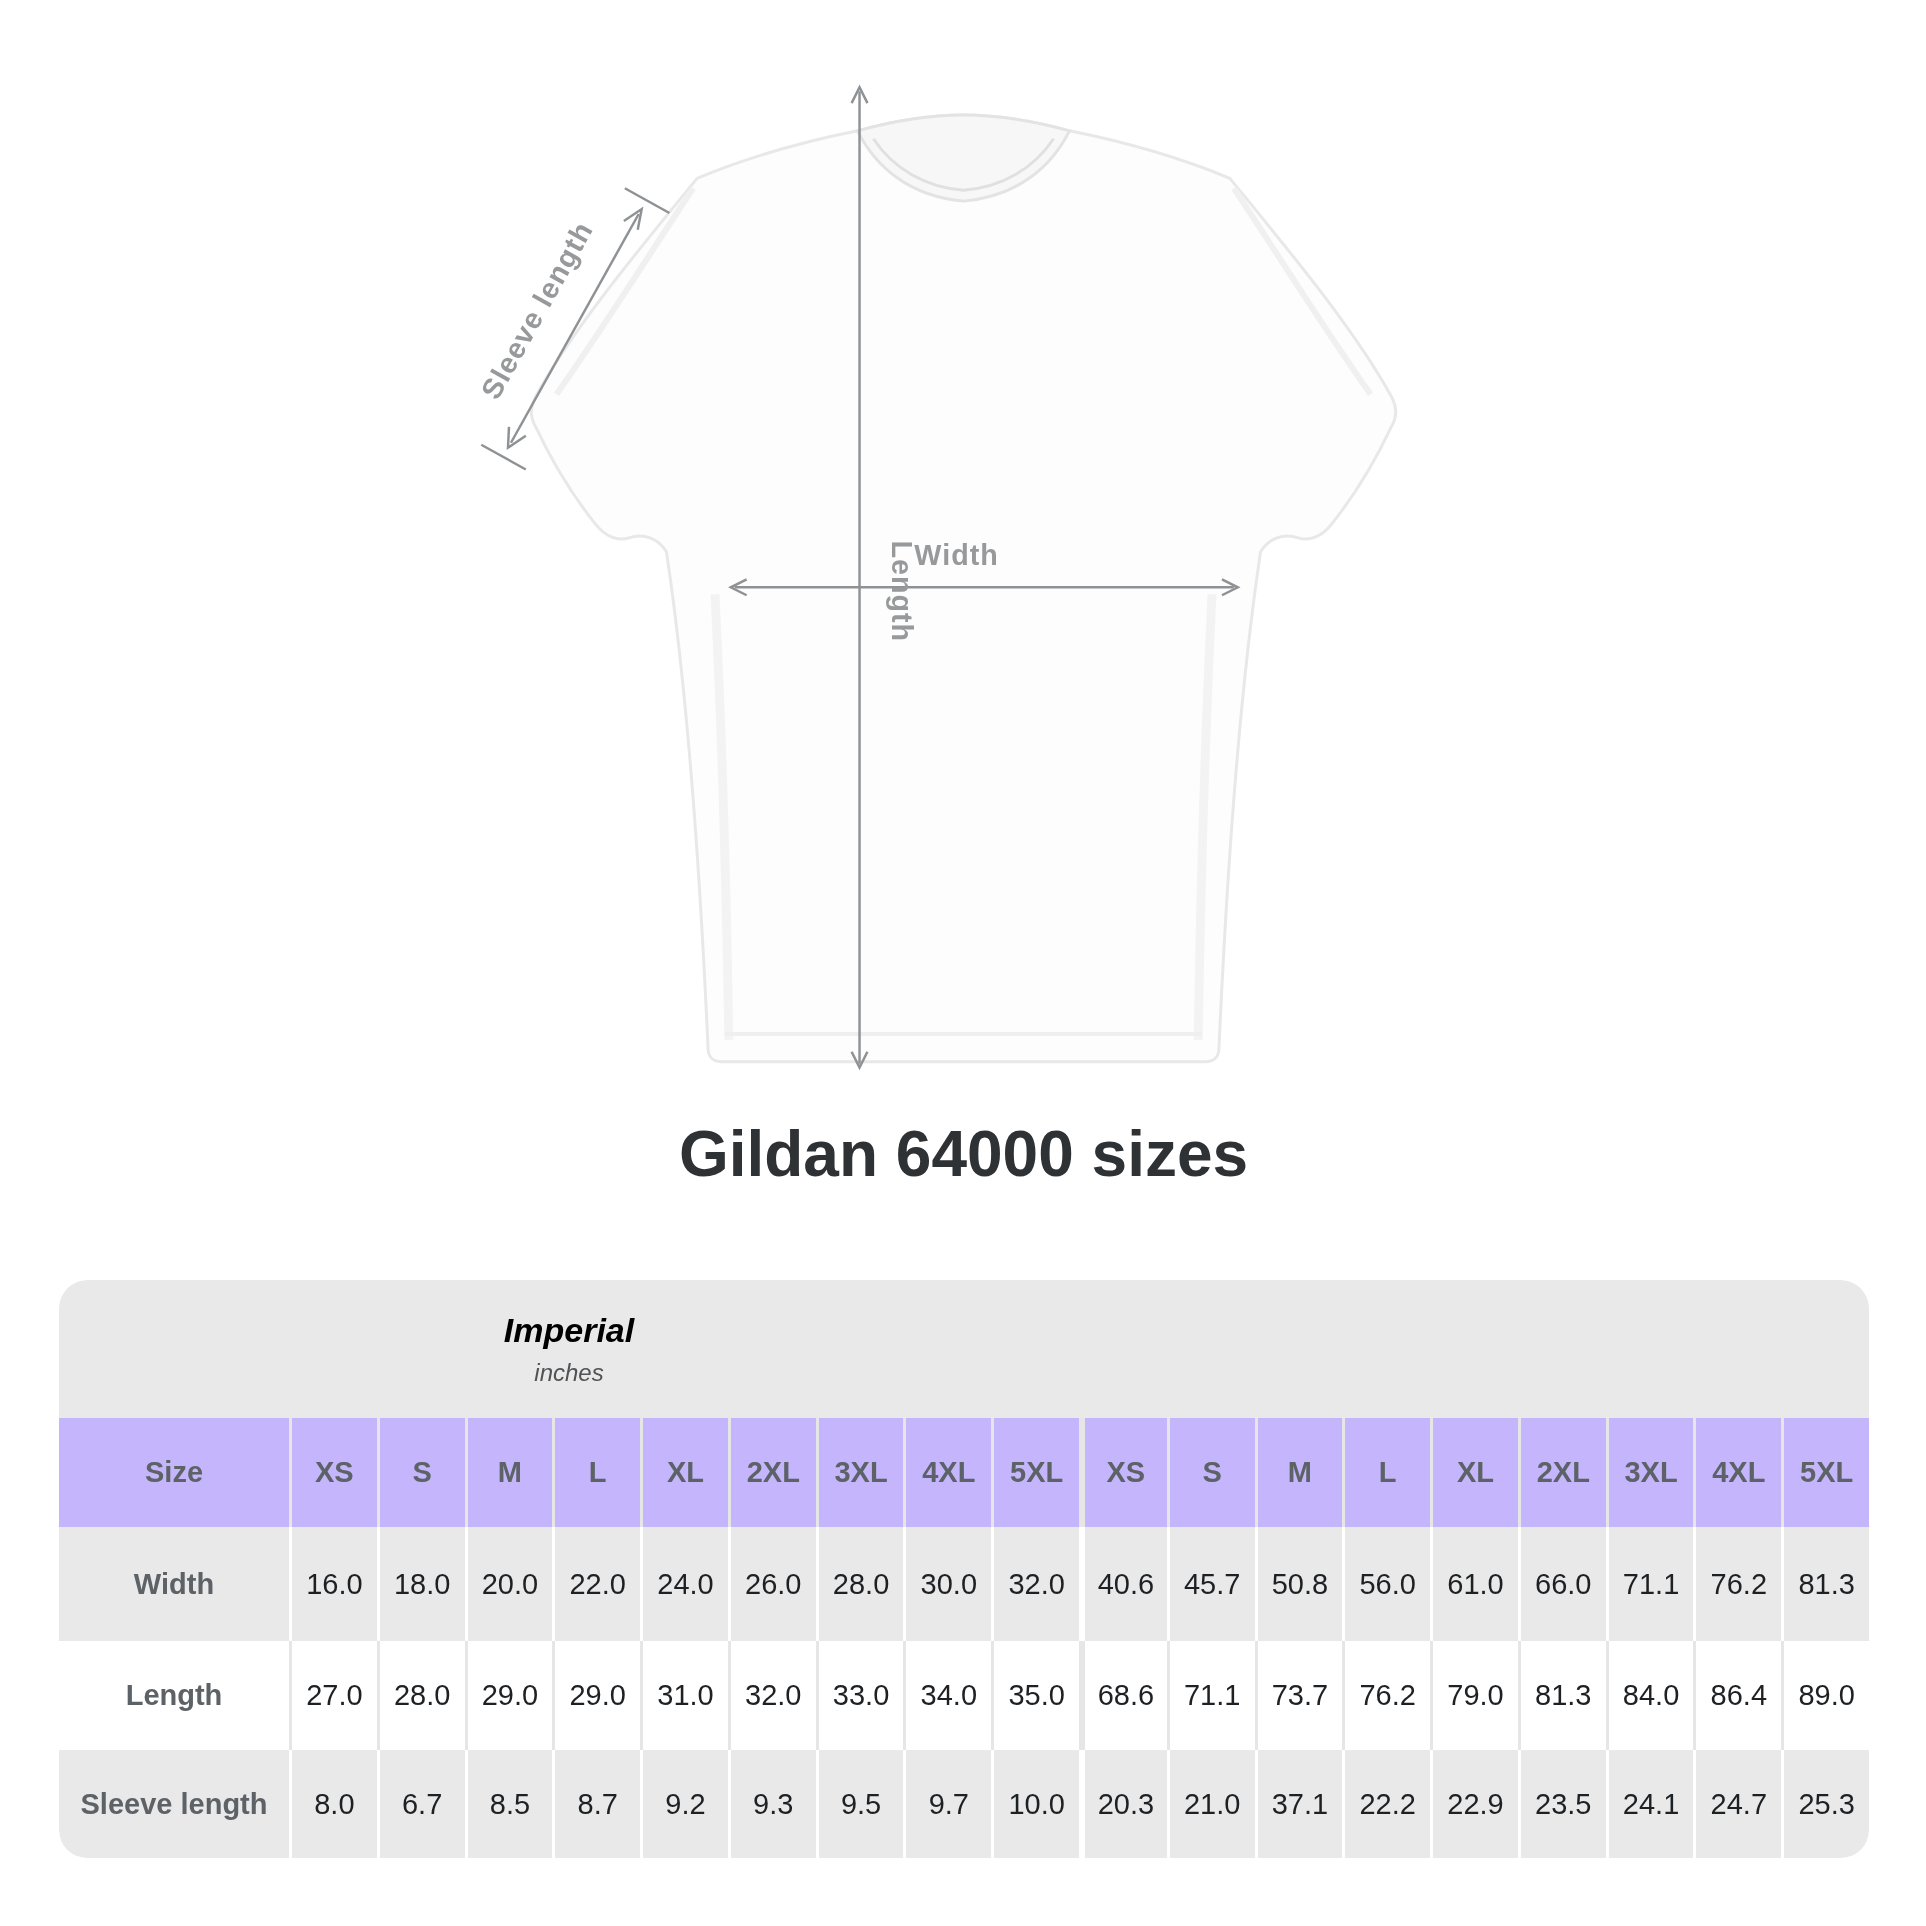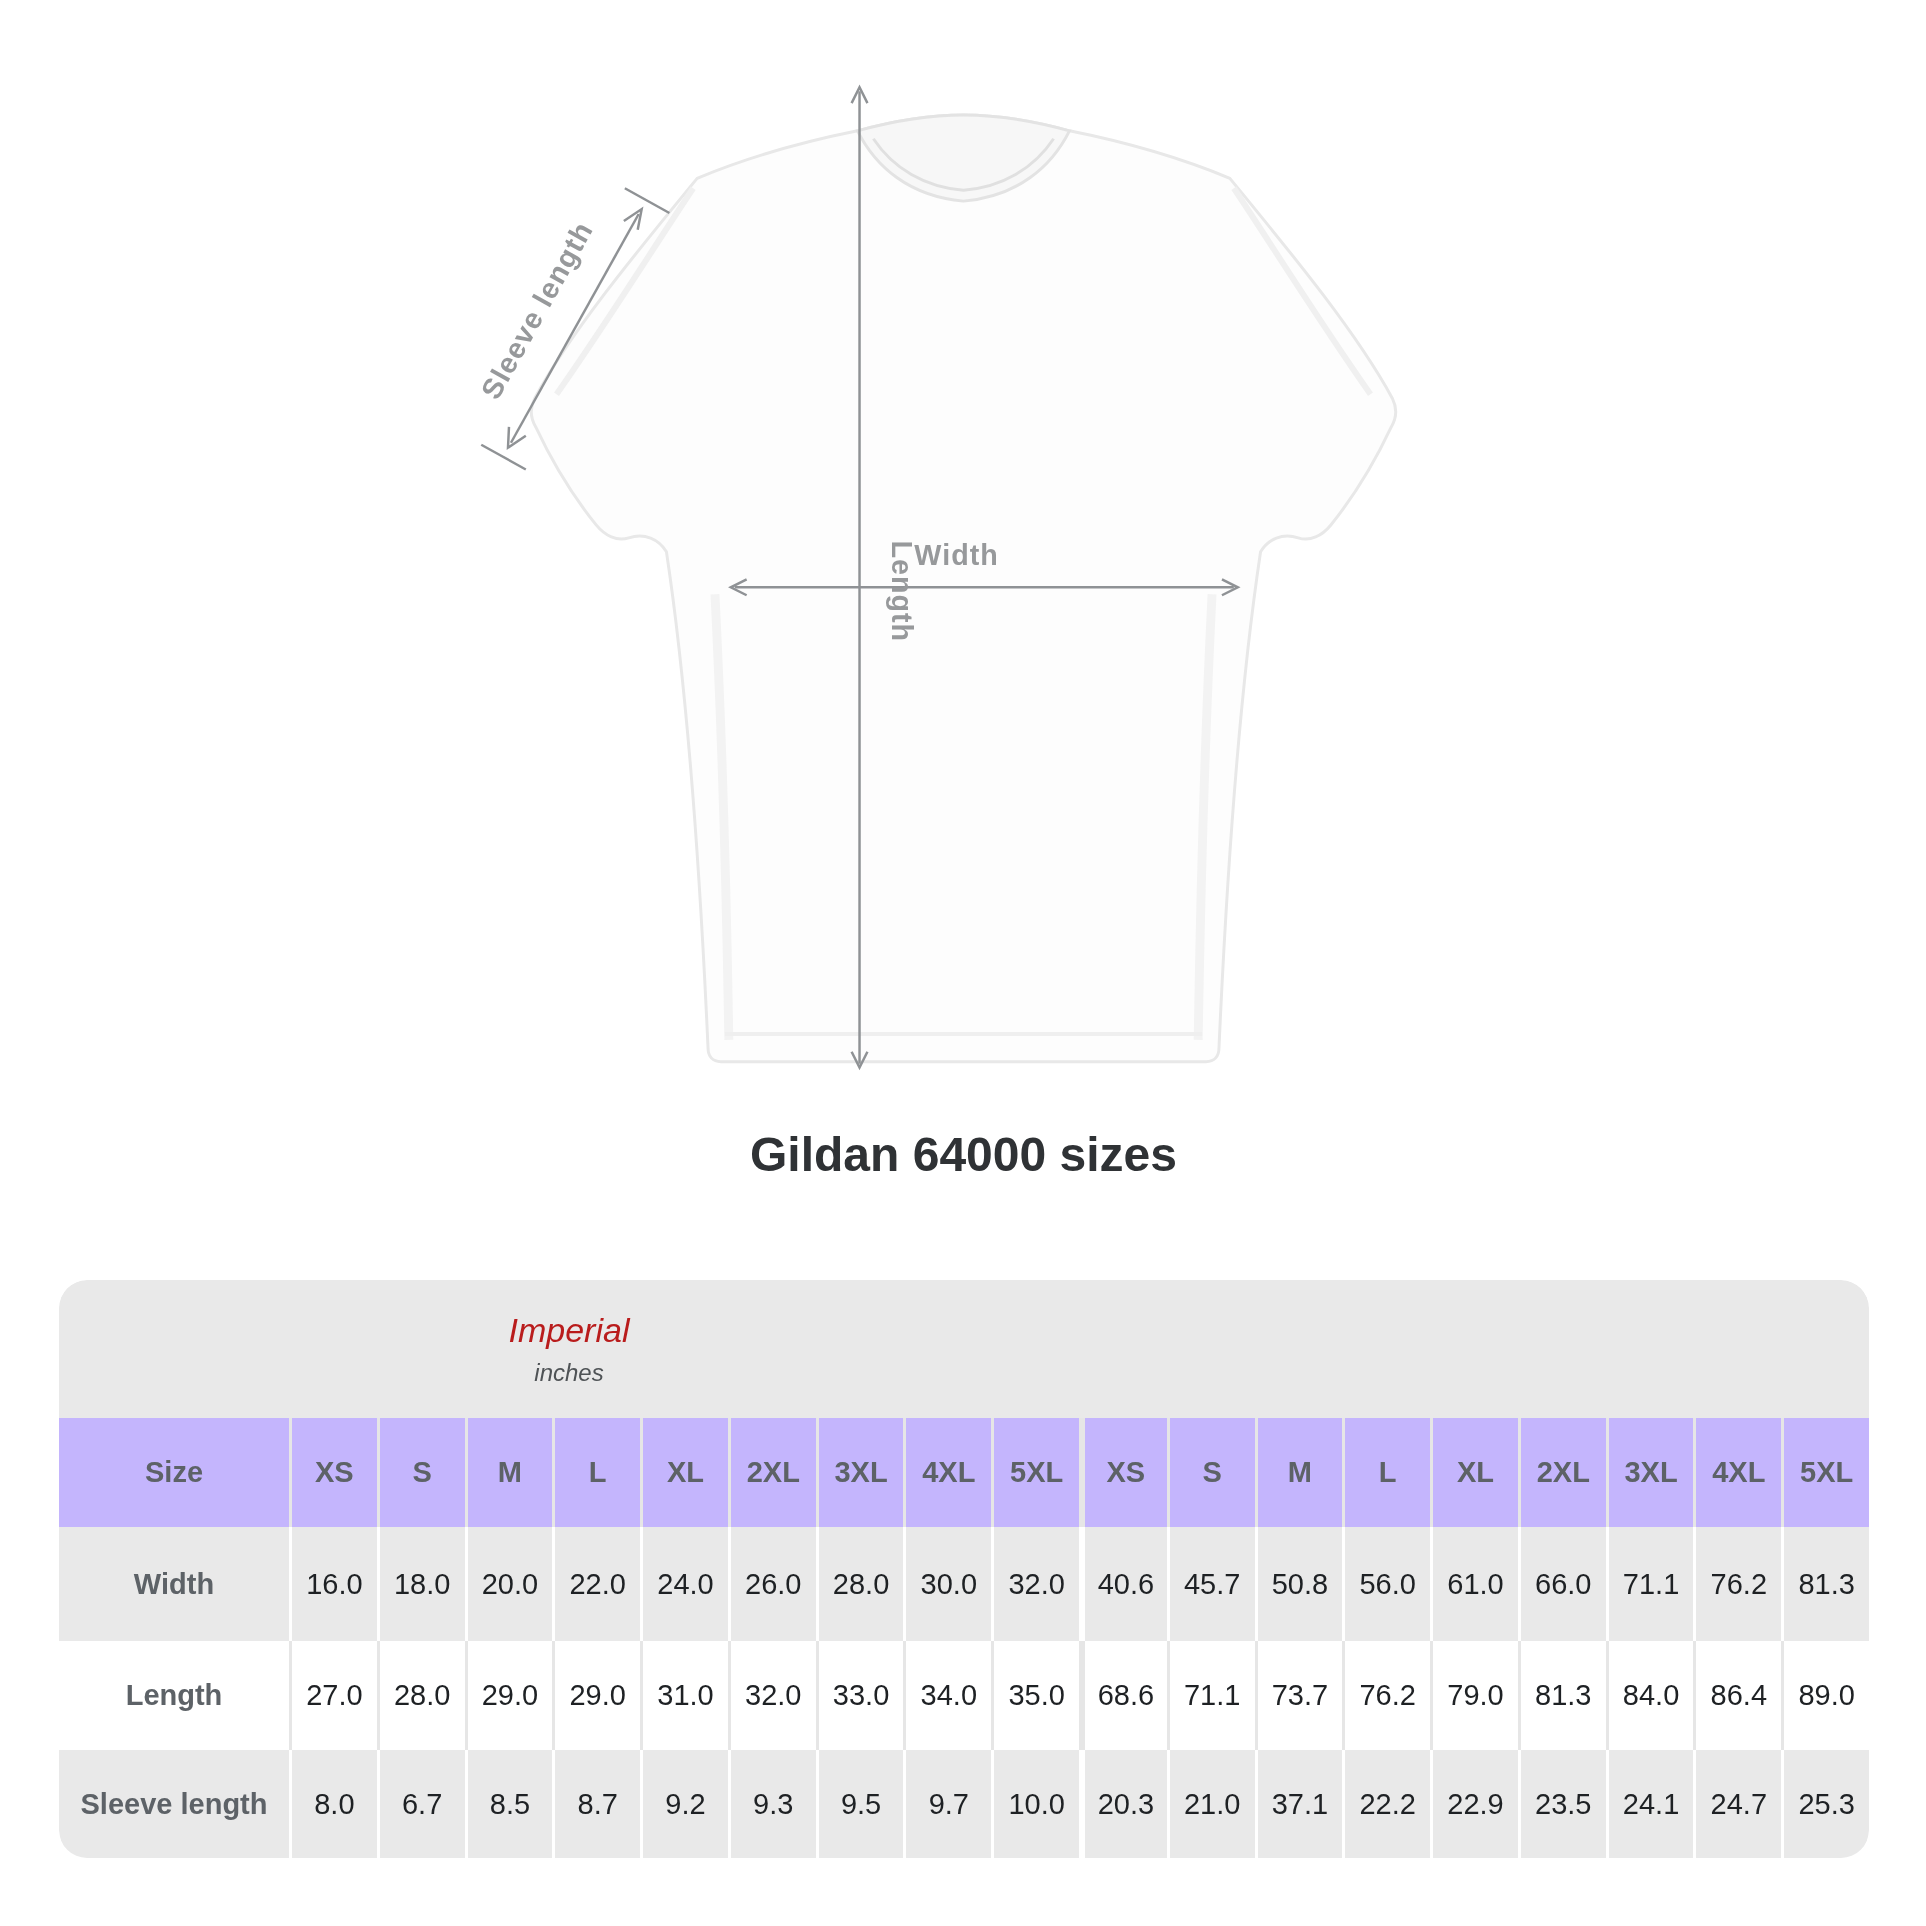--- a/index.html
+++ b/index.html
@@ -5,32 +5,32 @@
   html,body{margin:0;padding:0;background:#fff;}
   .stage{
     position:relative;width:1927px;height:1927px;background:#ffffff;
     font-family:"Liberation Sans", sans-serif;overflow:hidden;
   }
   
   .shirt-svg{position:absolute;left:0;top:0;}
   .dim-label{fill:#97999b;font-weight:bold;font-size:29px;letter-spacing:1px;}
   
   .title-block{position:absolute;left:0;top:1129px;width:100%;text-align:center;}
-  .page-title{margin:0;font-size:48px;font-weight:bold;color:#2f3235;line-height:51px;}
+  .page-title{margin:0;font-size:64px;font-weight:bold;color:#2f3235;line-height:51px;}
   .page-note{margin:12px 0 0 0;font-size:27px;font-style:italic;color:#47494c;}
   
   .size-table{
     position:absolute;left:59px;top:1280px;width:1810px;height:578px;
     border-radius:28px;overflow:hidden;
   }
   .band{display:flex;height:138px;background:#e9e9e9;border-radius:28px 28px 0 0;}
   .band-sec{display:flex;flex-direction:column;align-items:center;justify-content:center;gap:9px;}
   .band-left{width:1020px;}
   .band-right{flex:1;}
-  .band-title{font-size:34px;font-weight:normal;font-style:italic;color:#b91c1c;}
+  .band-title{font-size:34px;font-weight:bold;font-style:italic;color:#000000;}
   .band-sub{font-size:24px;font-style:italic;color:#4f5356;}
   .row{display:grid;grid-template-columns:230px repeat(18,1fr);width:100%;}
   .r-size{height:109px;background:#c4b5fd;}
   .r-width{height:114px;background:#e9e9e9;}
   .r-length{height:109px;background:#ffffff;}
   .r-sleeve{height:109px;background:#e9e9e9;border-radius:0 0 28px 28px;}
   .cell{
     display:flex;align-items:center;justify-content:center;
     font-size:29px;border-left:3px solid transparent;box-sizing:border-box;
   }

